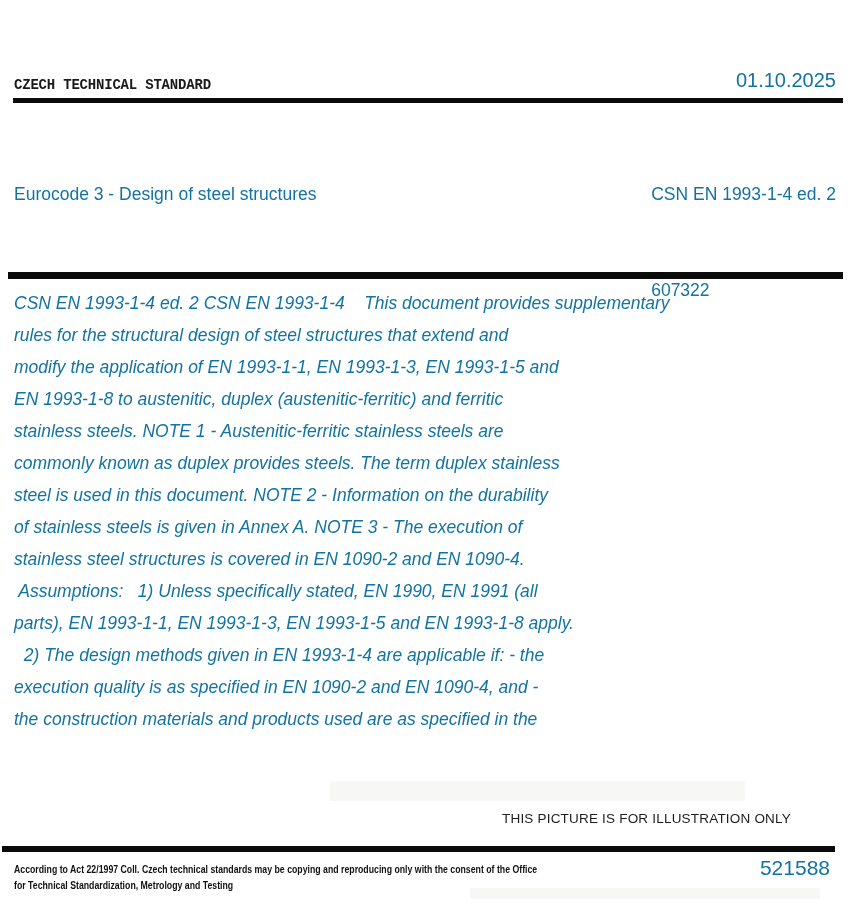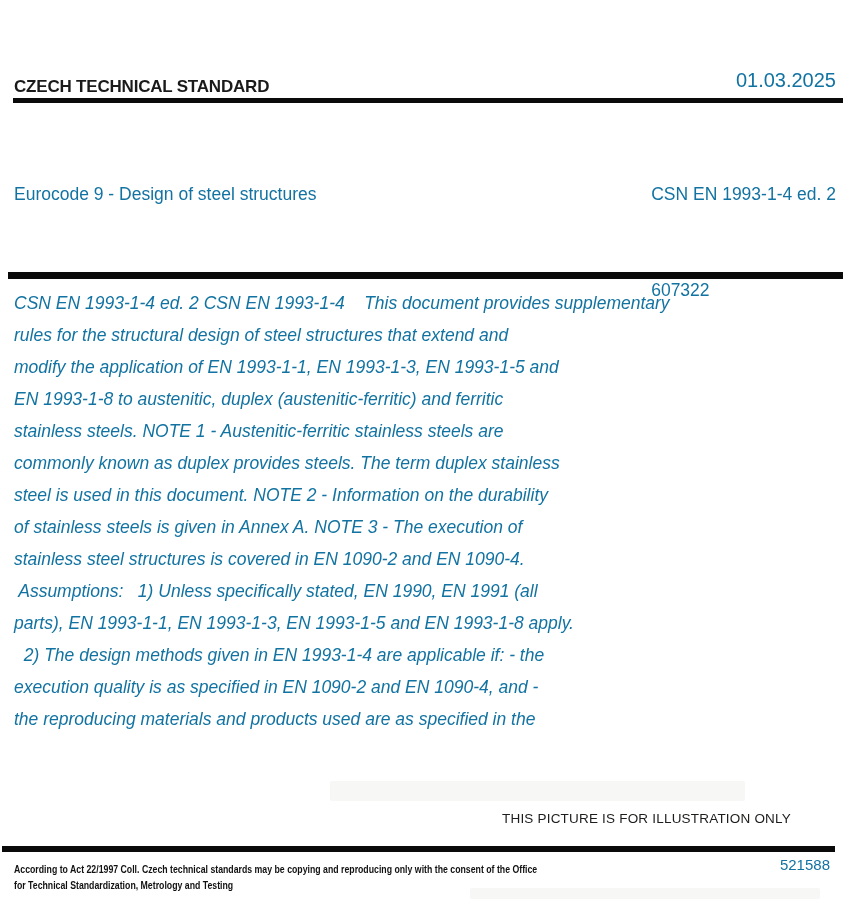--- a/index.html
+++ b/index.html
@@ -11,22 +11,22 @@
   html,body{margin:0;padding:0;background:#ffffff;}
   .page{
     position:relative;
     width:865px;height:914px;
     background:#ffffff;
     overflow:hidden;
     font-family:"Liberation Sans", sans-serif;
   }
   .standard-label{
     position:absolute;left:14px;top:77px;
-    font-size:17px;font-weight:bold;color:var(--text);
-    letter-spacing:-0.2px;white-space:pre;
+    font-size:14px;font-weight:bold;color:var(--text);
+    letter-spacing:-0.2px;white-space:pre;font-family:Liberation Mono, monospace;
   }
   .doc-date{
     position:absolute;right:29px;top:69px;
     font-size:20px;color:var(--accent);white-space:pre;
   }
   .rule{position:absolute;background:var(--rule);}
   .rule-1{left:13px;top:98px;width:830px;height:5px;}
   .rule-2{left:8px;top:272px;width:835px;height:7px;}
   .rule-3{left:2px;top:846px;width:833px;height:6px;}
   .title-left{
@@ -55,36 +55,36 @@
   }
   .footer-copyright{
     position:absolute;left:14px;top:861px;width:760px;
     font-size:11.5px;font-weight:bold;color:#111111;
     line-height:16px;
     transform:scaleX(0.76);transform-origin:left top;
   }
   .footer-copyright div{white-space:pre;}
   .footer-number{
     position:absolute;right:35px;top:856px;
-    font-size:15px;color:var(--accent);white-space:pre;
+    font-size:21px;color:var(--accent);white-space:pre;
   }
 </style>
 </head>
 <body>
 
 <div class="page">
 
   <div class="standard-label">CZECH TECHNICAL STANDARD</div>
 
-  <div class="doc-date">01.03.2025</div>
+  <div class="doc-date">01.10.2025</div>
 
   <div class="rule rule-1"></div>
 
   <div class="title-left">
-    <div>Eurocode 9 - Design of steel structures</div>
+    <div>Eurocode 3 - Design of steel structures</div>
   </div>
 
   <div class="title-right">
     <div>CSN EN 1993-1-4 ed. 2</div>
     <div>607322</div>
   </div>
 
   <div class="rule rule-2"></div>
 
   <div class="abstract">
@@ -94,21 +94,21 @@
     <div>EN 1993-1-8 to austenitic, duplex (austenitic-ferritic) and ferritic</div>
     <div>stainless steels. NOTE 1 - Austenitic-ferritic stainless steels are</div>
     <div>commonly known as duplex provides steels. The term duplex stainless</div>
     <div>steel is used in this document. NOTE 2 - Information on the durability</div>
     <div>of stainless steels is given in Annex A. NOTE 3 - The execution of</div>
     <div>stainless steel structures is covered in EN 1090-2 and EN 1090-4.</div>
     <div> Assumptions:   1) Unless specifically stated, EN 1990, EN 1991 (all</div>
     <div>parts), EN 1993-1-1, EN 1993-1-3, EN 1993-1-5 and EN 1993-1-8 apply.</div>
     <div>  2) The design methods given in EN 1993-1-4 are applicable if: - the</div>
     <div>execution quality is as specified in EN 1090-2 and EN 1090-4, and -</div>
-    <div>the reproducing materials and products used are as specified in the</div>
+    <div>the construction materials and products used are as specified in the</div>
   </div>
 
   <div class="smudge smudge-1"></div>
 
   <div class="illustration-note">THIS PICTURE IS FOR ILLUSTRATION ONLY</div>
 
   <div class="rule rule-3"></div>
 
   <div class="footer-copyright">
     <div>According to Act 22/1997 Coll. Czech technical standards may be copying and reproducing only with the consent of the Office</div>

